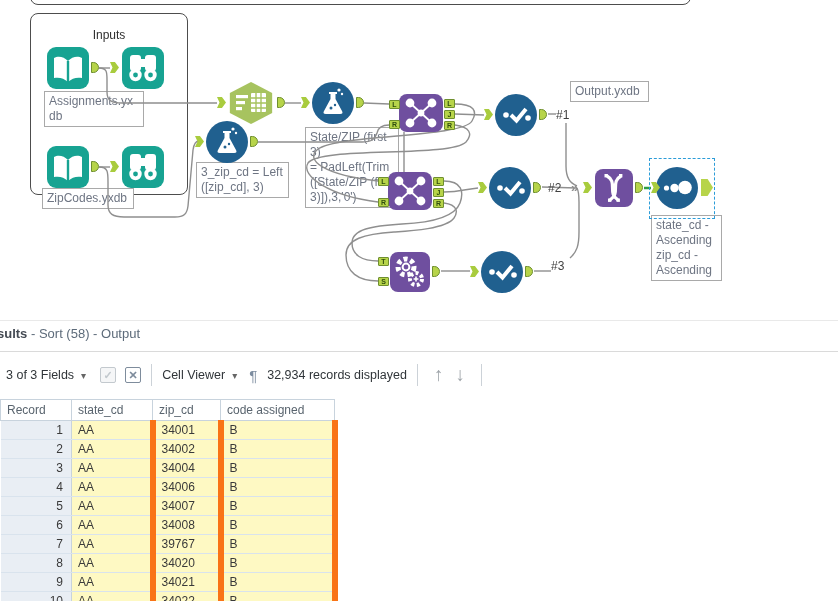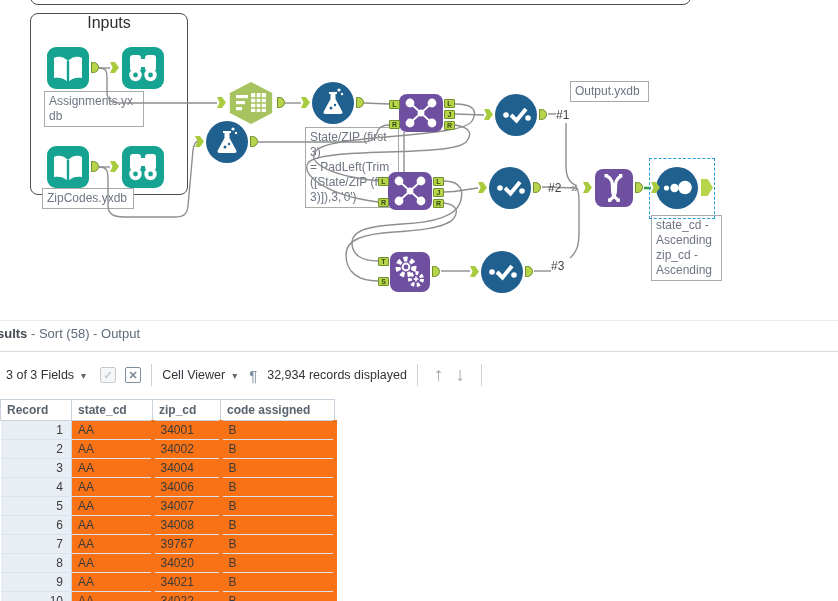--- a/index.html
+++ b/index.html
@@ -1,21 +1,21 @@
 <!DOCTYPE html>
 <html><head>
 <meta charset="utf-8">
 <style>
   html,body{margin:0;padding:0;}
   body{width:838px;height:601px;overflow:hidden;background:#fff;
        font-family:"Liberation Sans",sans-serif;position:relative;}
   
   #canvas{position:absolute;left:0;top:0;width:838px;height:300px;}
   .container-box{position:absolute;border:1px solid #4d4d4d;border-radius:8px;background:#fff;}
-  .container-title{position:absolute;width:100%;text-align:center;top:0;font-size:16px;color:#2f2f2f;}
+  .container-title{position:absolute;width:100%;text-align:center;top:14px;font-size:12px;color:#2f2f2f;}
   #wires{position:absolute;left:0;top:0;pointer-events:none;}
   .tool{position:absolute;}
   .tool-sq{width:42px;height:42px;border-radius:9px;}
   .teal{background:#17a392;}
   .blue-circle{width:42px;height:42px;border-radius:50%;background:#20608f;}
   .purple-sq{border-radius:8px;background:#6f4f9f;}
   .hexagon{width:46px;height:42px;background:#a7c35f;
            clip-path:polygon(50% 0,96% 26%,96% 74%,50% 100%,4% 74%,4% 26%);}
   .anchor-out{position:absolute;width:8px;height:11px;background:#b7d44a;
               border:1px solid #6f8f2f;border-radius:0 6px 6px 0;box-sizing:border-box;}
@@ -43,42 +43,44 @@
   .tb-sep{width:1px;height:22px;background:#ccd2d8;margin:0 10px;}
   .tb-icon-box{width:16px;height:16px;border-radius:2px;display:flex;align-items:center;
                justify-content:center;font-size:11px;font-weight:bold;box-sizing:border-box;}
   .tb-check{border:1px solid #c3c9ce;background:#f5f6f7;color:#c3c9ce;margin-left:14px;}
   .tb-xbox{border:1px solid #7e8c9c;color:#7e8c9c;margin-left:9px;}
   .tb-pilcrow{color:#7d8da0;font-size:15px;margin:0 10px 0 12px;}
   .tb-arrow{font-size:19px;color:#9fa5aa;margin:0 6px;cursor:pointer;}
   
   #grid{position:absolute;left:0;top:94px;border-collapse:collapse;table-layout:fixed;
         font-size:12px;}
-  #grid th{height:20px;font-weight:bold;text-align:left;color:#59646e;padding:0 0 0 6px;
+  #grid th{height:20px;font-weight:normal;text-align:left;color:#59646e;padding:0 0 0 6px;
            border:1px solid #c8d3dd;border-left:none;background:#fff;}
   #grid th:first-child{border-left:1px solid #c8d3dd;}
-  #grid td{height:18px;padding:0 0 0 6px;color:#3a3a3a;background:#f97316;
-           border-right:4px solid #f97316;border-bottom:1px solid #d9e3ed;}
+  #grid td{height:18px;padding:0 0 0 6px;color:#3a3a3a;background:#fef9c3;
+           border-right:6px solid #f97316;border-bottom:1px solid #d9e3ed;}
   #grid td.rec{background:#e9eef4;text-align:right;padding:0 8px 0 0;
                border-right:1px solid #c8d3dd;}
 </style>
 </head>
 <body>
 
 <div id="canvas">
 
   <div class="container-box" style="left:30px;top:-40px;width:659px;height:43px;"></div>
 
   <div class="container-box" style="left:30px;top:13px;width:156px;height:180px;">
     <div class="container-title">Inputs</div>
   </div>
 
 
   <div class="annotation" style="left:44px;top:91px;width:90px;">Assignments.yxdb</div>
   <div class="annotation" style="left:42px;top:188px;width:82px;">ZipCodes.yxdb</div>
+  <div class="annotation" style="left:196px;top:162px;width:83px;">3_zip_cd = Left
+([zip_cd], 3)</div>
   <div class="annotation" style="left:305px;top:127px;width:84px;">State/ZIP (first 3)
 = PadLeft(Trim
 ([State/ZIP (first
 3)]),3,'0')</div>
   <div class="annotation" style="left:546px;top:81px;width:69px;margin-left:24px;">Output.yxdb</div>
   <div class="annotation" style="left:651px;top:215px;width:61px;">state_cd -
 Ascending
 zip_cd -
 Ascending</div>
 

